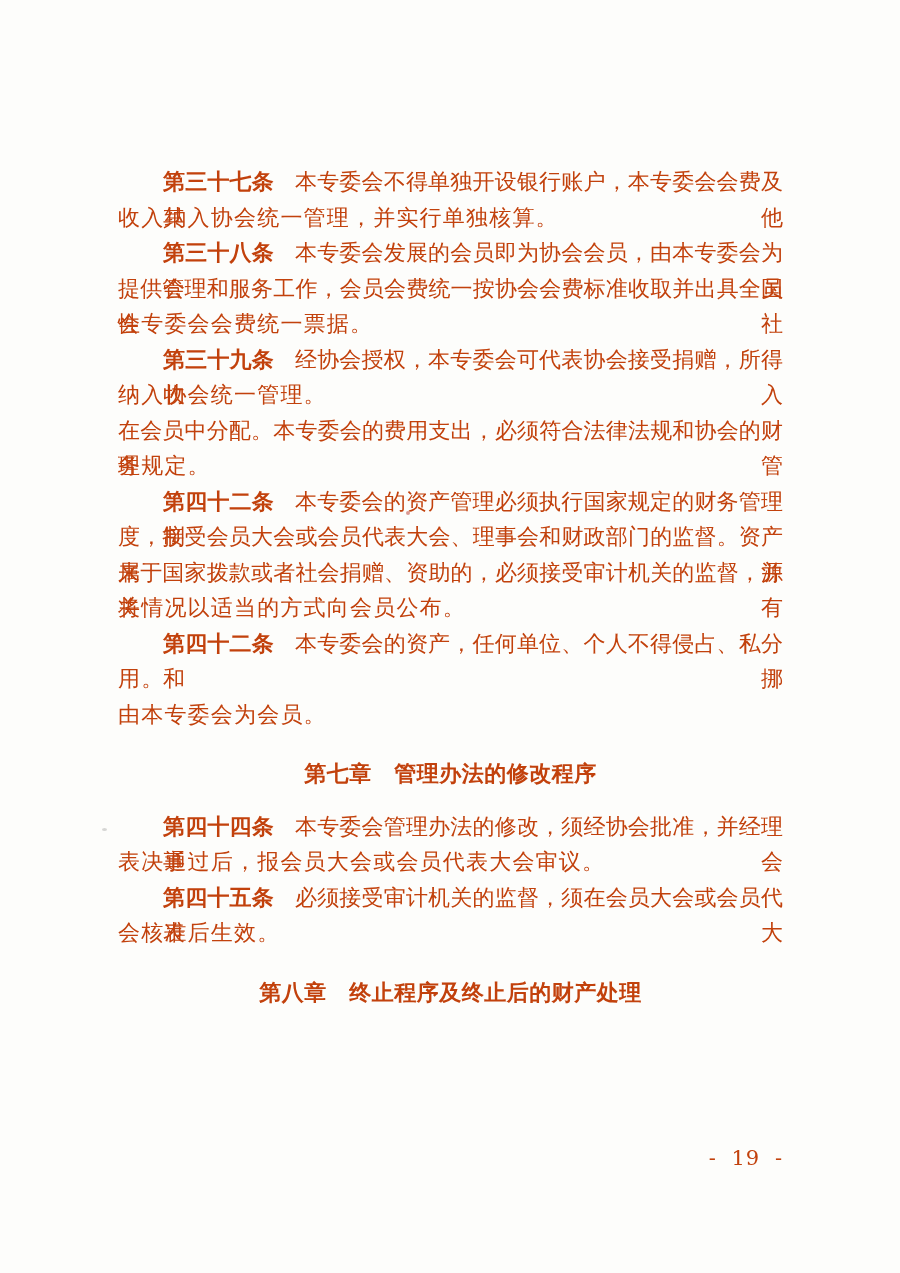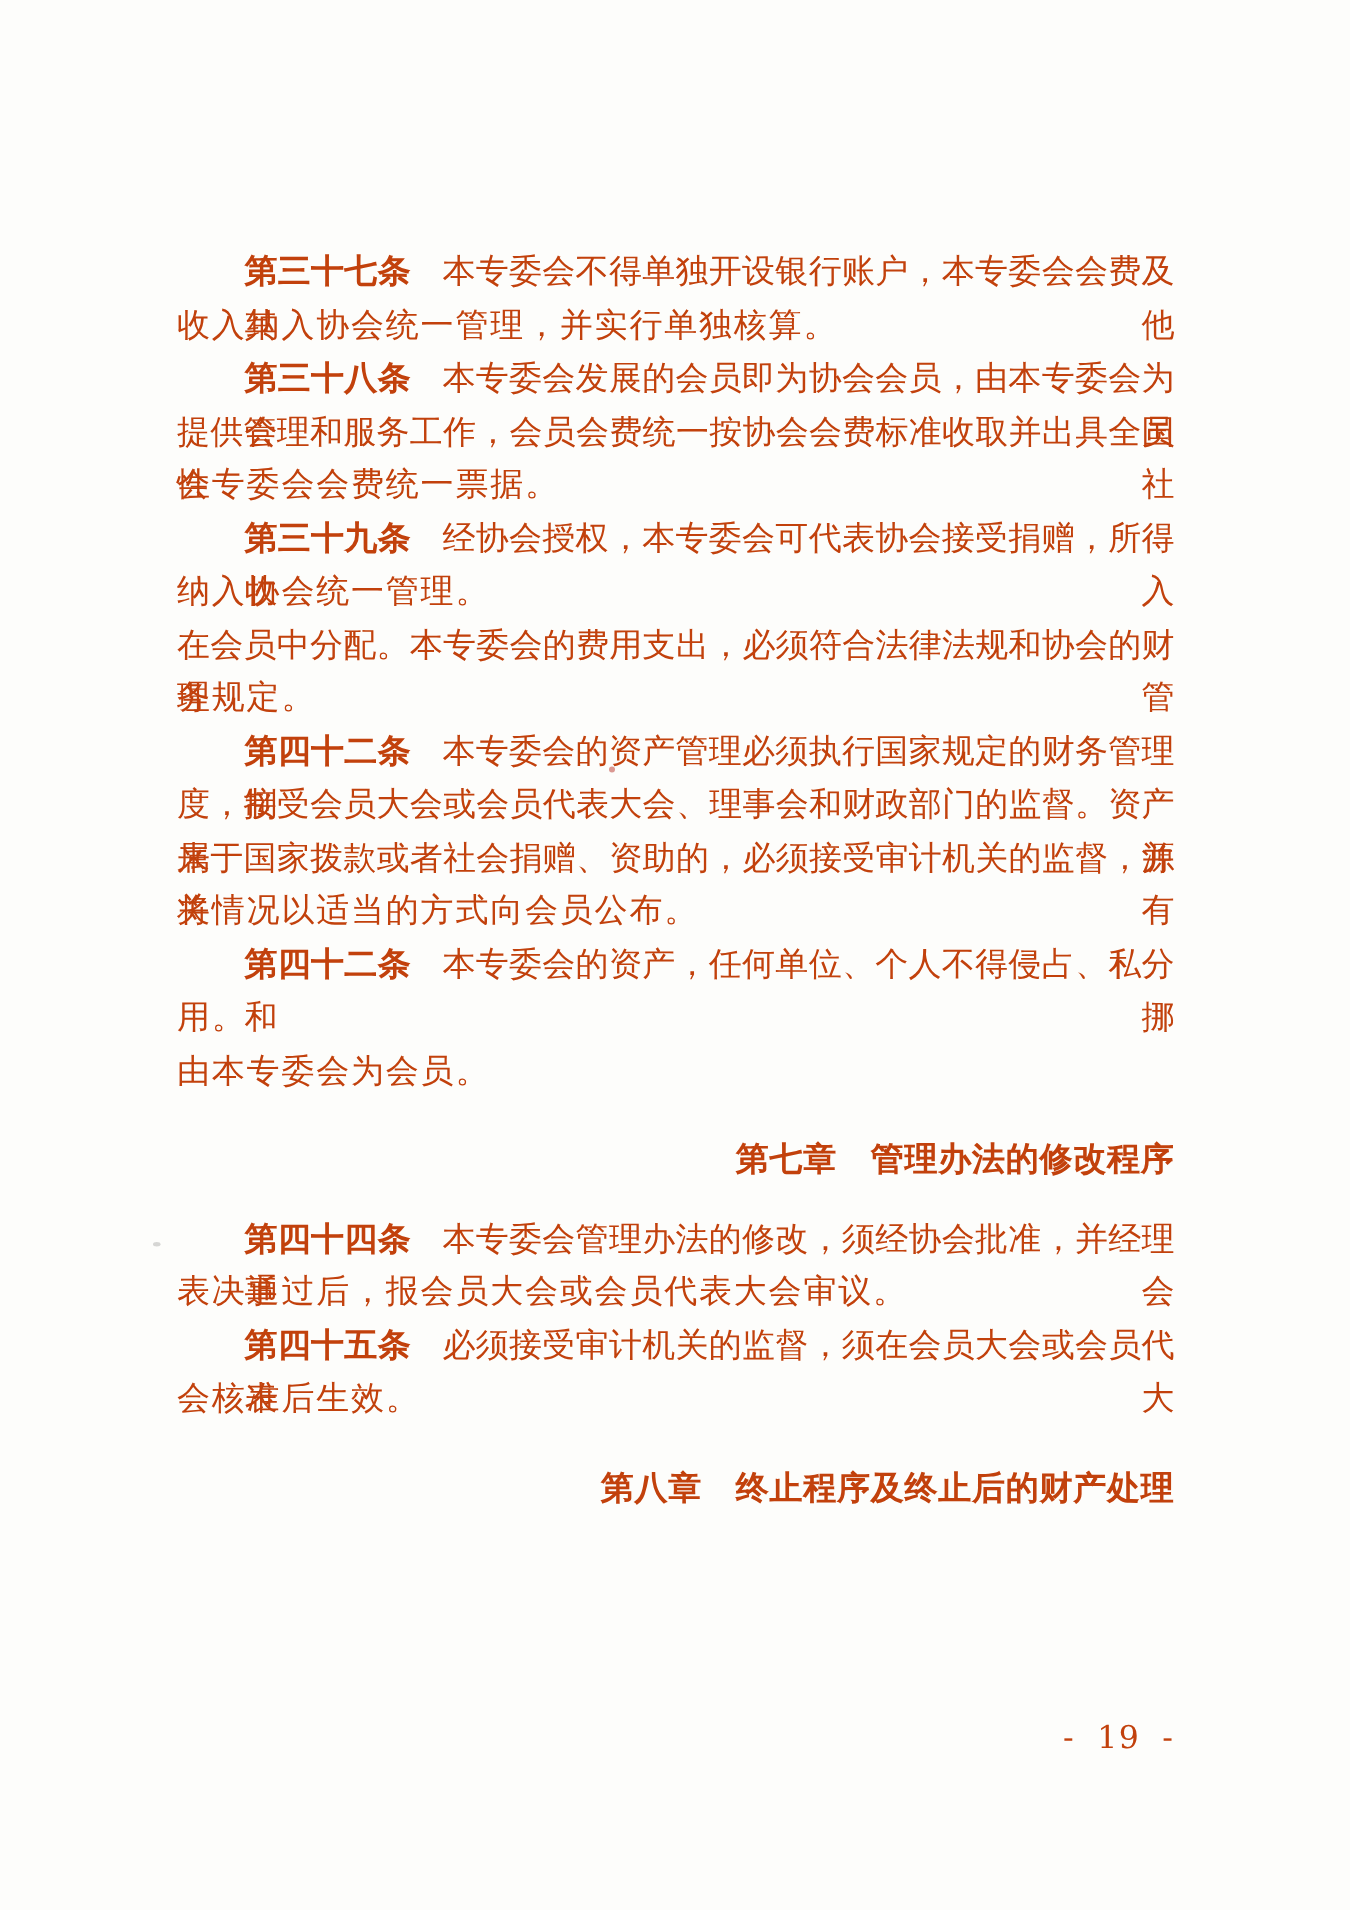--- a/index.html
+++ b/index.html
@@ -33,21 +33,21 @@
   .line.indent { padding-left: 45px; }
   .line.indent.full { width: 620px; }
   .num {
     font-weight: 700;
     padding-right: 21px;
   }
   .chapter {
     height: 35.5px;
     line-height: 35.5px;
     margin: 24px 0 17px 0;
-    text-align: right;
+    text-align: center;
     font-family: "DejaVu Sans", "Liberation Sans", sans-serif;
     font-weight: 700;
     font-size: 22px;
     letter-spacing: 0.5px;
   }
   .pagenum {
     position: absolute;
     left: 663px;
     top: 1141px;
     width: 120px;

